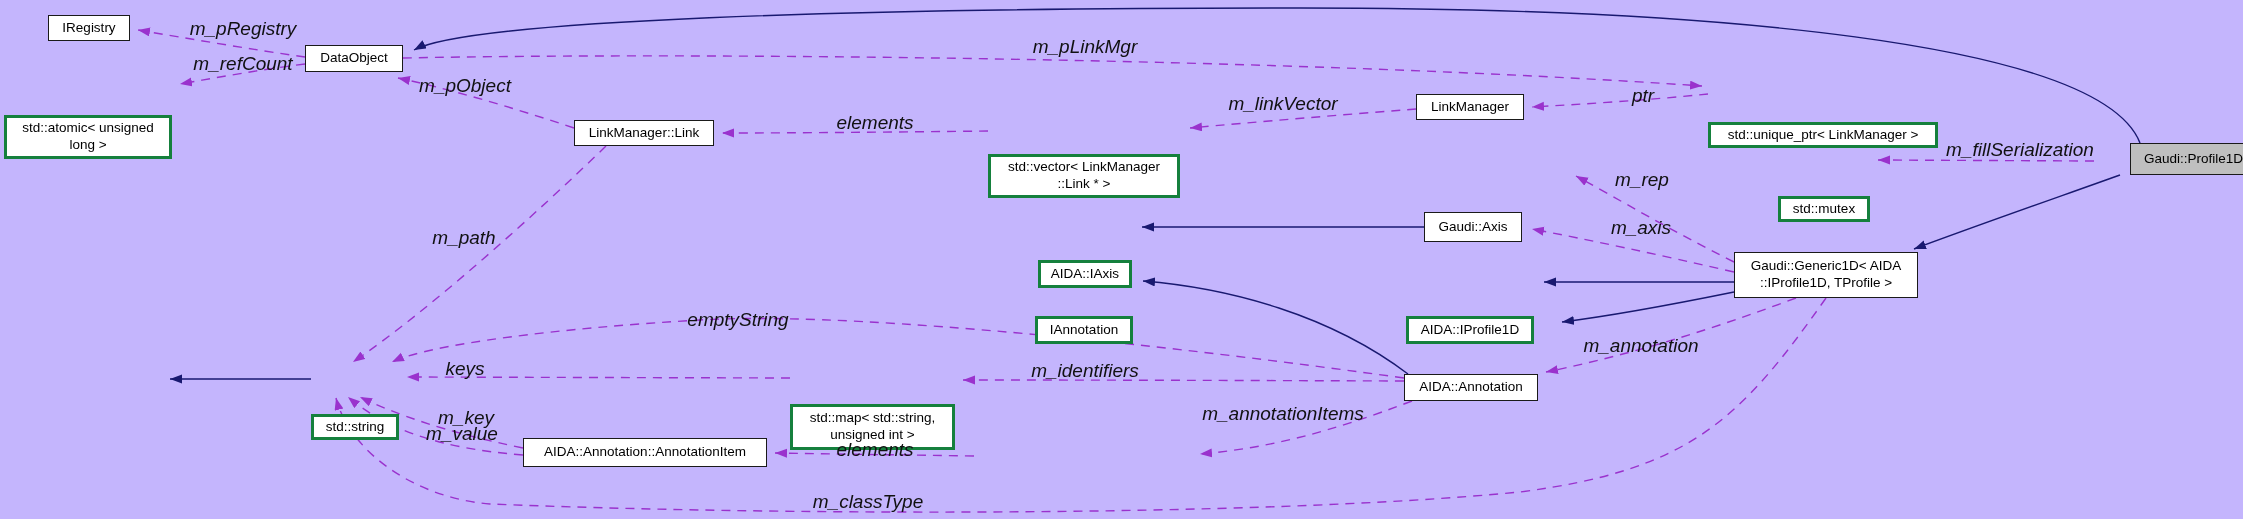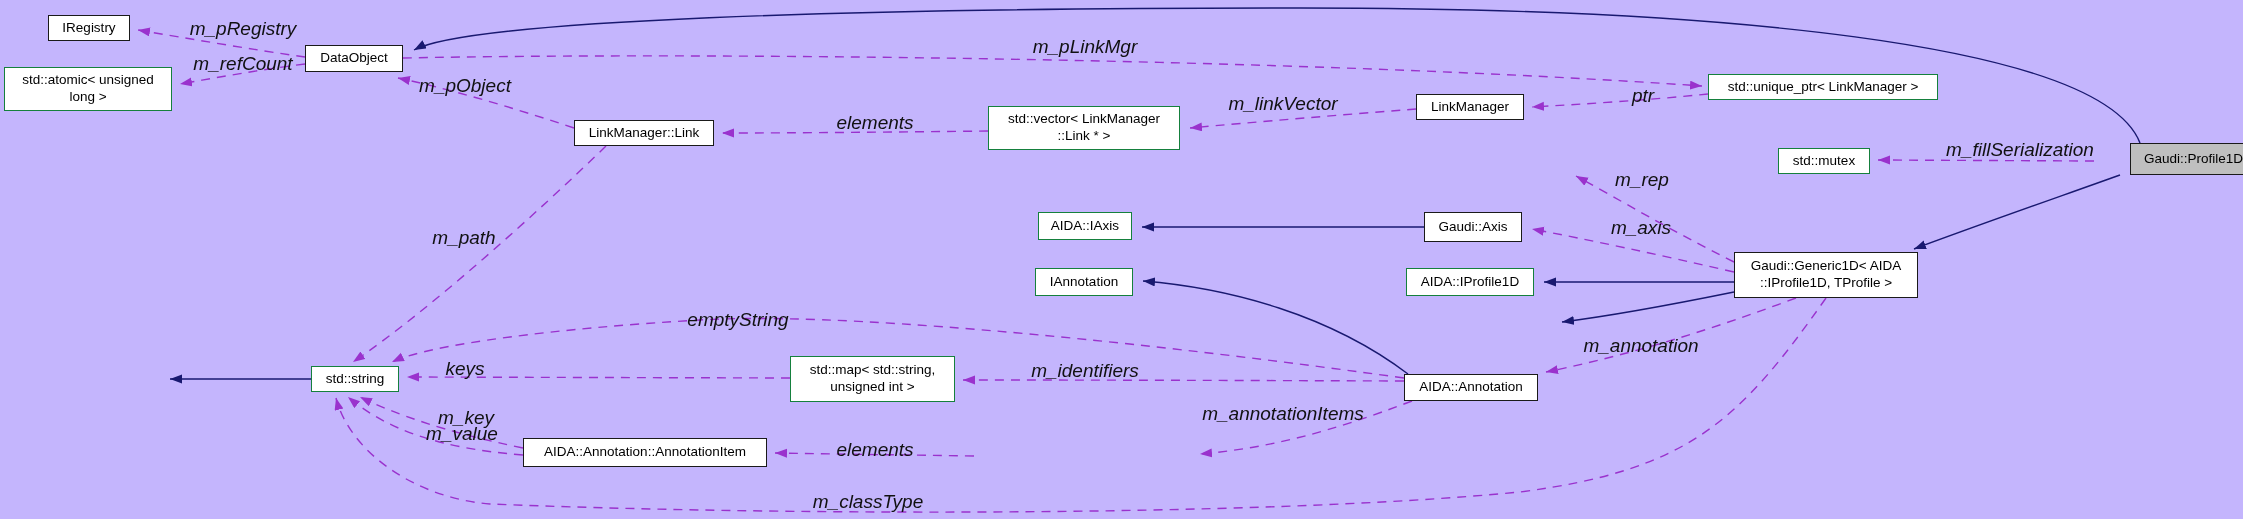--- a/index.html
+++ b/index.html
@@ -18,21 +18,21 @@
     display:flex;align-items:center;justify-content:center;
     text-align:center;
     background:#ffffff;
     color:#000000;
     font-size:13.5px;line-height:1.25;
     white-space:pre-line;
     box-sizing:border-box;
     z-index:2;
   }
   .node.dark{border:1.5px solid #1a1a1a;}
-  .node.light{border:1px solid #15803d;}
+  .node.light{border:3px solid #15803d;margin-top:48px;}
   .node.main{border:1.5px solid #1a1a1a;background:#bfbfbf;margin-left:36px;}
   .elabel{
     position:absolute;
     transform:translate(-50%,-50%);
     font-size:19px;color:#111111;
     white-space:nowrap;
     z-index:3;
     font-style:italic;
   }
 </style>

